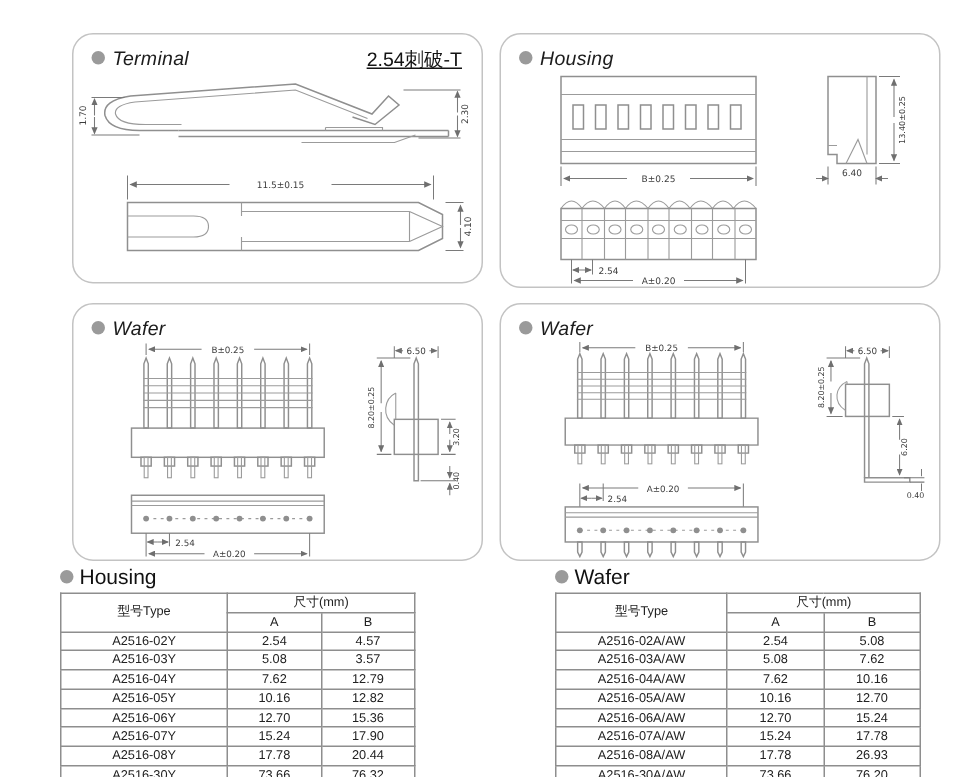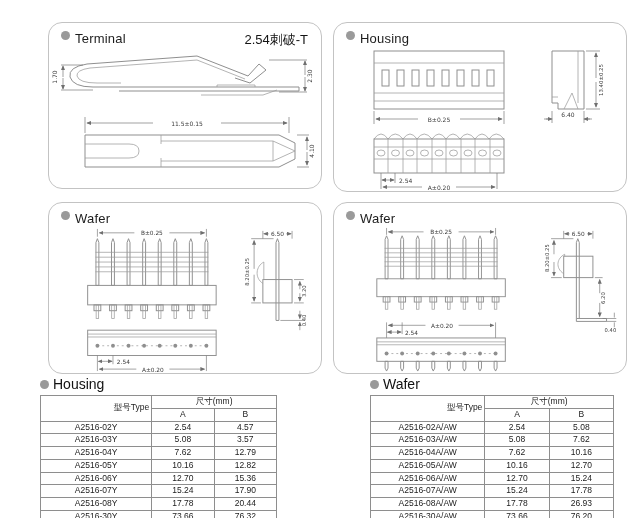--- a/index.html
+++ b/index.html
@@ -1,36 +1,36 @@
 <!DOCTYPE html>
 <html><head>
 <meta charset="utf-8">
 <style>
   html,body{margin:0;padding:0;background:#fff;}
   body{font-family:"Liberation Sans","DejaVu Sans",sans-serif;}
   .page{position:relative;width:641px;height:518px;background:#ffffff;overflow:hidden;}
   .panel{position:absolute;border:1px solid #c3c3c3;border-radius:14px;background:#fff;}
-  .panel-head{position:absolute;top:8px;left:12px;display:flex;align-items:flex-start;gap:5px;}
+  .panel-head{position:absolute;top:8px;left:12px;display:flex;align-items:center;gap:5px;font-style:italic;}
   .bullet{width:9px;height:9px;border-radius:50%;background:#9a9a9a;display:inline-block;flex:0 0 auto;}
   .panel-title{font-size:13px;color:#1c1c1c;letter-spacing:.2px;}
-  .panel-label{position:absolute;top:8px;right:13px;font-size:13px;color:#141414;}
+  .panel-label{position:absolute;top:8px;right:13px;font-size:13px;color:#141414;text-decoration:underline;}
   .drawing{position:absolute;left:0;top:24px;}
   svg{display:block;}
   .ol{stroke:#8f8f8f;fill:none;stroke-width:1;}
   .ol-thin{stroke:#9b9b9b;fill:none;stroke-width:.75;}
   .dim{stroke:#7a7a7a;fill:none;stroke-width:.7;}
   .dimtxt{font-family:"DejaVu Sans",sans-serif;font-size:6px;fill:#3c3c3c;}
   .dimtxt-s{font-family:"DejaVu Sans",sans-serif;font-size:5.4px;fill:#3c3c3c;}
   .tbl-block{position:absolute;}
   .tbl-title{display:flex;align-items:center;gap:4px;font-size:14px;color:#111;margin-bottom:3px;}
   table{border-collapse:collapse;table-layout:fixed;}
   th,td{border:1px solid #8e8e8e;font-size:8.5px;color:#222;text-align:center;padding:1px 2px;line-height:1.15;font-weight:normal;height:9px;}
   .ht{width:237px;}
   .wt{width:244px;}
-  .c-model{width:45%;text-align:right;}
+  .c-model{width:45%;}
   .c-ab{width:27.5%;}
 </style>
 </head>
 <body>
 
 <div class="page">
 
   <svg width="0" height="0" style="position:absolute">
     <defs>
       <marker id="ah" markerWidth="7" markerHeight="6" refX="6" refY="3" orient="auto">

